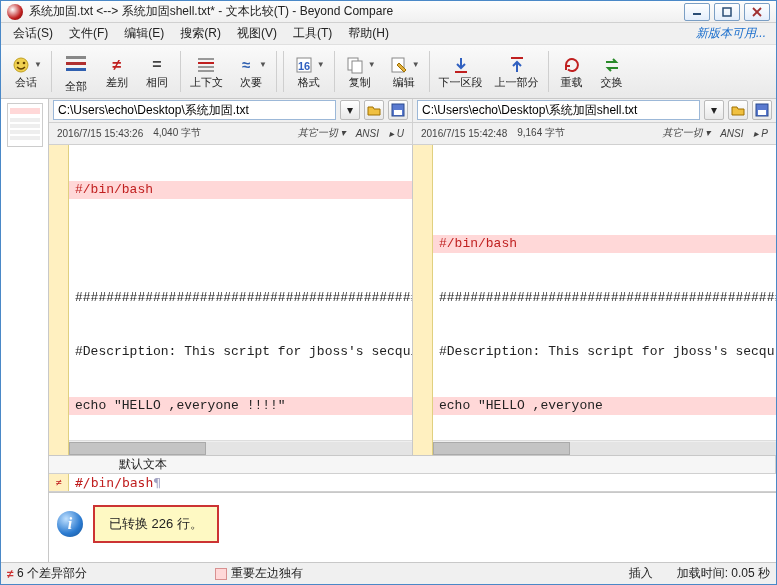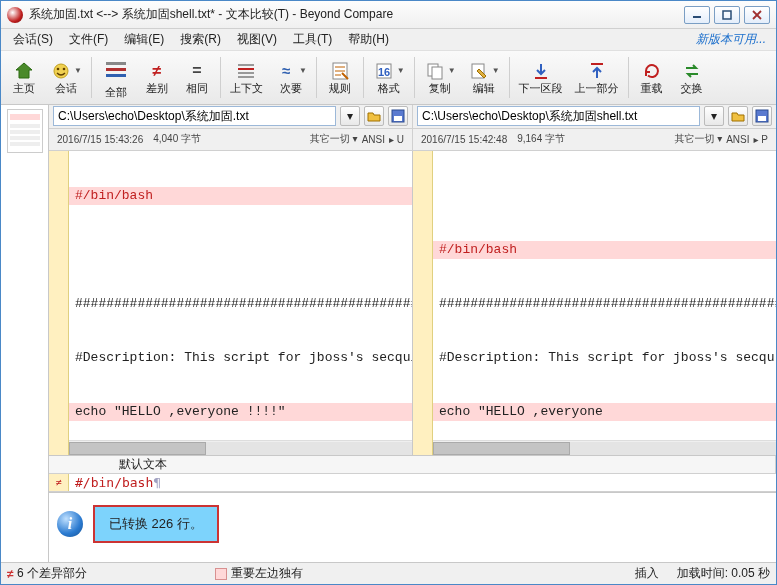--- a/index.html
+++ b/index.html
@@ -11,21 +11,21 @@
     --diff-pink:#ffd8d8;
     --diff-red:#d84040;
     --ruler:#fff0c0;
     --link:#1a6ecc;
     --status-red:#cc3333;
   }
   *{box-sizing:border-box;}
   html,body{margin:0;padding:0;font-family:"Microsoft YaHei","Segoe UI",Arial,sans-serif;font-size:12px;color:#222;}
   body{width:777px;height:585px;border:1px solid #4a88c7;background:var(--bg);display:flex;flex-direction:column;overflow:hidden;}
   
-  .titlebar{height:28px;background:linear-gradient(#fdfdfd,#f0f0f0);border-bottom:1px solid #d0d0d0;display:flex;align-items:center;padding:0 6px;}
+  .titlebar{height:22px;background:linear-gradient(#fdfdfd,#f0f0f0);border-bottom:1px solid #d0d0d0;display:flex;align-items:center;padding:0 6px;}
   .titlebar .icon{width:16px;height:16px;border-radius:50%;background:radial-gradient(circle at 35% 35%,#fff,#c02020 60%,#600 100%);margin-right:6px;}
   .titlebar .title{flex:0 0 auto;}
   .titlebar .spacer{flex:1;}
   .winbtn{width:26px;height:18px;border:1px solid #7a9ec4;margin-left:4px;border-radius:2px;display:flex;align-items:center;justify-content:center;background:linear-gradient(#fff,#e4eefb);font-family:Arial;color:#2a4d75;}
   .winbtn.close{color:#7a3b3b;}
   .winbtn svg{display:block}
   
   .menubar{height:22px;background:var(--bg);display:flex;align-items:center;padding:0 4px;border-bottom:1px solid #e0e0e0;}
   .menuitem{padding:2px 8px;cursor:default;}
   .menubar .right{margin-left:auto;color:var(--link);padding-right:6px;font-style:italic;}
@@ -45,21 +45,21 @@
   .thumb .page::after{content:"";position:absolute;left:2px;right:2px;top:14px;height:4px;background:#eee;box-shadow:0 6px 0 #eee,0 12px 0 #eee,0 18px 0 #eee;}
   .panes{flex:1;display:flex;flex-direction:column;min-width:0;justify-content:space-between;}
   .pathrow{height:24px;display:flex;border-bottom:1px solid #d0d0d0;}
   .pathcell{flex:1;display:flex;align-items:center;gap:4px;padding:0 4px;border-right:1px solid #d0d0d0;min-width:0;}
   .pathcell:last-child{border-right:none;}
   .pathinput{flex:1;height:20px;border:1px solid #9cb8d8;background:#fff;padding:0 4px;font-family:inherit;font-size:12px;min-width:0;}
   .sqbtn{width:20px;height:20px;border:1px solid #bbb;background:linear-gradient(#fff,#e8e8e8);display:flex;align-items:center;justify-content:center;border-radius:2px;}
   .inforow{height:22px;display:flex;border-bottom:1px solid #d0d0d0;font-size:10px;}
   .infocell{flex:1;display:flex;align-items:center;gap:10px;padding:0 8px;border-right:1px solid #d0d0d0;color:#444;min-width:0;white-space:nowrap;overflow:hidden;}
   .infocell:last-child{border-right:none;}
-  .infocell .push{margin-left:auto;display:flex;gap:4px;align-items:center;}
+  .infocell .push{margin-left:auto;display:flex;gap:10px;align-items:center;font-style:italic;}
   .compare{flex:1;display:flex;min-height:0;border-bottom:1px solid #c8c8c8;}
   .side{flex:1;display:flex;flex-direction:column;min-width:0;border-right:1px solid #c8c8c8;background:#fff;}
   .side:last-child{border-right:none;}
   .code{flex:1;overflow:hidden;font-family:Consolas,"Courier New",monospace;font-size:13px;line-height:18px;white-space:pre;position:relative;}
   .code .gutter{position:absolute;left:0;top:0;bottom:0;width:20px;background:var(--ruler);border-right:1px solid #e0d080;}
   .code .lines{position:absolute;left:20px;right:0;top:0;bottom:15px;overflow:hidden;}
   .code .ln{padding:0 4px 0 6px;height:18px;position:relative;}
   .code .ln.pink{background:var(--diff-pink);}
   .code .hscroll{position:absolute;left:20px;right:0;bottom:0;height:15px;background:#efefef;border-top:1px solid #ddd;display:flex;align-items:center;}
   .code .hscroll .track{flex:1;height:13px;background:#e4e4e4;position:relative;}
@@ -67,26 +67,26 @@
   .red{color:#c02020;}
   .posbar{height:18px;display:flex;align-items:center;border-bottom:1px solid #d0d0d0;background:#f6f6f6;font-size:12px;}
   .posbar .cell{padding:0 10px;border-right:1px solid #d0d0d0;}
   .posbar .cell:first-child{width:60px;margin-top:40px;}
   .rulebar{height:18px;display:flex;align-items:center;border-bottom:1px solid #d0d0d0;background:#fff;font-family:Consolas,monospace;font-size:13px;}
   .rulebar .g{width:20px;height:100%;background:var(--ruler);border-right:1px solid #e0d080;display:flex;align-items:center;justify-content:center;color:#c02020;font-size:10px;}
   .rulebar .txt{padding-left:6px;color:#c02020;}
   .rulebar .pilcrow{color:#a0a0c0;}
   .msgarea{flex:0 0 70px;background:#fff;border-top:1px solid #c8c8c8;display:flex;align-items:flex-start;padding:12px 10px 6px 8px;gap:10px;}
   .infoicon{width:26px;height:26px;border-radius:50%;background:radial-gradient(circle at 35% 30%,#bfe0ff,#2a7ad0 60%,#185090);color:#fff;font-family:Georgia,serif;font-style:italic;font-weight:bold;font-size:16px;display:flex;align-items:center;justify-content:center;margin-top:6px;}
-  .msgbox{border:2px solid var(--status-red);padding:8px 14px;font-size:13px;background:#7dd3fc;}
+  .msgbox{border:2px solid var(--status-red);padding:8px 14px;font-size:13px;background:#fef9c3;}
   .statusbar{height:22px;background:var(--bg);border-top:1px solid #c8c8c8;display:flex;align-items:center;font-size:12px;padding:0 6px;gap:8px;}
   .statusbar .noteq-ic{color:var(--status-red);font-weight:bold;}
   .statusbar .swatch{width:12px;height:12px;background:var(--diff-pink);border:1px solid #d89090;display:inline-block;margin-right:4px;vertical-align:-2px;}
   .statusbar .seg{display:flex;align-items:center;}
-  .statusbar .push{margin-left:auto;display:flex;gap:18px;align-items:flex-end;}
+  .statusbar .push{margin-left:auto;display:flex;gap:24px;align-items:flex-end;}
   svg{overflow:visible;}
 </style>
 </head>
 <body>
 
 <div class="titlebar">
   <div class="icon"></div>
   <div class="title">系统加固.txt &lt;--&gt; 系统加固shell.txt* - 文本比较(T) - Beyond Compare</div>
   <div class="spacer"></div>
   <div class="winbtn">
@@ -113,28 +113,20 @@
   <div class="menuitem">编辑(E)</div>
   <div class="menuitem">搜索(R)</div>
   <div class="menuitem">视图(V)</div>
   <div class="menuitem">工具(T)</div>
   <div class="menuitem">帮助(H)</div>
   <a class="right">新版本可用...</a>
 </div>
 
 <div class="toolbar">
   <div class="tbtn">
-      <div class="ic">
-        <svg width="20" height="20">
-          <polygon points="10,2 18,9 15,9 15,17 5,17 5,9 2,9" fill="#4a8a2a" stroke="#2a6a10"></polygon>
-        </svg>
-      </div>
-      <span>主页</span>
-    </div>
-  <div class="tbtn">
       <div class="row">
         <div class="ic">
           <svg width="20" height="20">
             <circle cx="10" cy="10" r="7" fill="#f0d050" stroke="#c0a020"></circle>
             <circle cx="7" cy="8" r="1.3" fill="#604000"></circle>
             <circle cx="13" cy="8" r="1.3" fill="#604000"></circle>
             <path d="M6 12 Q10 16 14 12" fill="none" stroke="#604000" stroke-width="1.3"></path>
           </svg>
         </div>
         <span class="drop">▼</span>
@@ -185,30 +177,20 @@
         <div class="ic">
           <svg width="20" height="20">
             <text x="10" y="15" text-anchor="middle" font-size="15" fill="#3060b0" font-weight="bold">≈</text>
           </svg>
         </div>
         <span class="drop">▼</span>
       </div>
       <span>次要</span>
     </div>
   <div class="tsep"></div>
-  <div class="tbtn">
-      <div class="ic">
-        <svg width="20" height="20">
-          <rect x="3" y="2" width="14" height="16" fill="#fff" stroke="#888"></rect>
-          <path d="M5 6h10M5 10h10M5 14h6" stroke="#c06000"></path>
-          <path d="M12 12l6 6" stroke="#c06000" stroke-width="2"></path>
-        </svg>
-      </div>
-      <span>规则</span>
-    </div>
   <div class="tsep"></div>
   <div class="tbtn">
       <div class="row">
         <div class="ic">
           <svg width="20" height="20">
             <rect x="3" y="3" width="14" height="14" fill="#fff" stroke="#888"></rect>
             <text x="10" y="15" text-anchor="middle" font-size="11" fill="#3060c0" font-weight="bold">16</text>
           </svg>
         </div>
         <span class="drop">▼</span>

